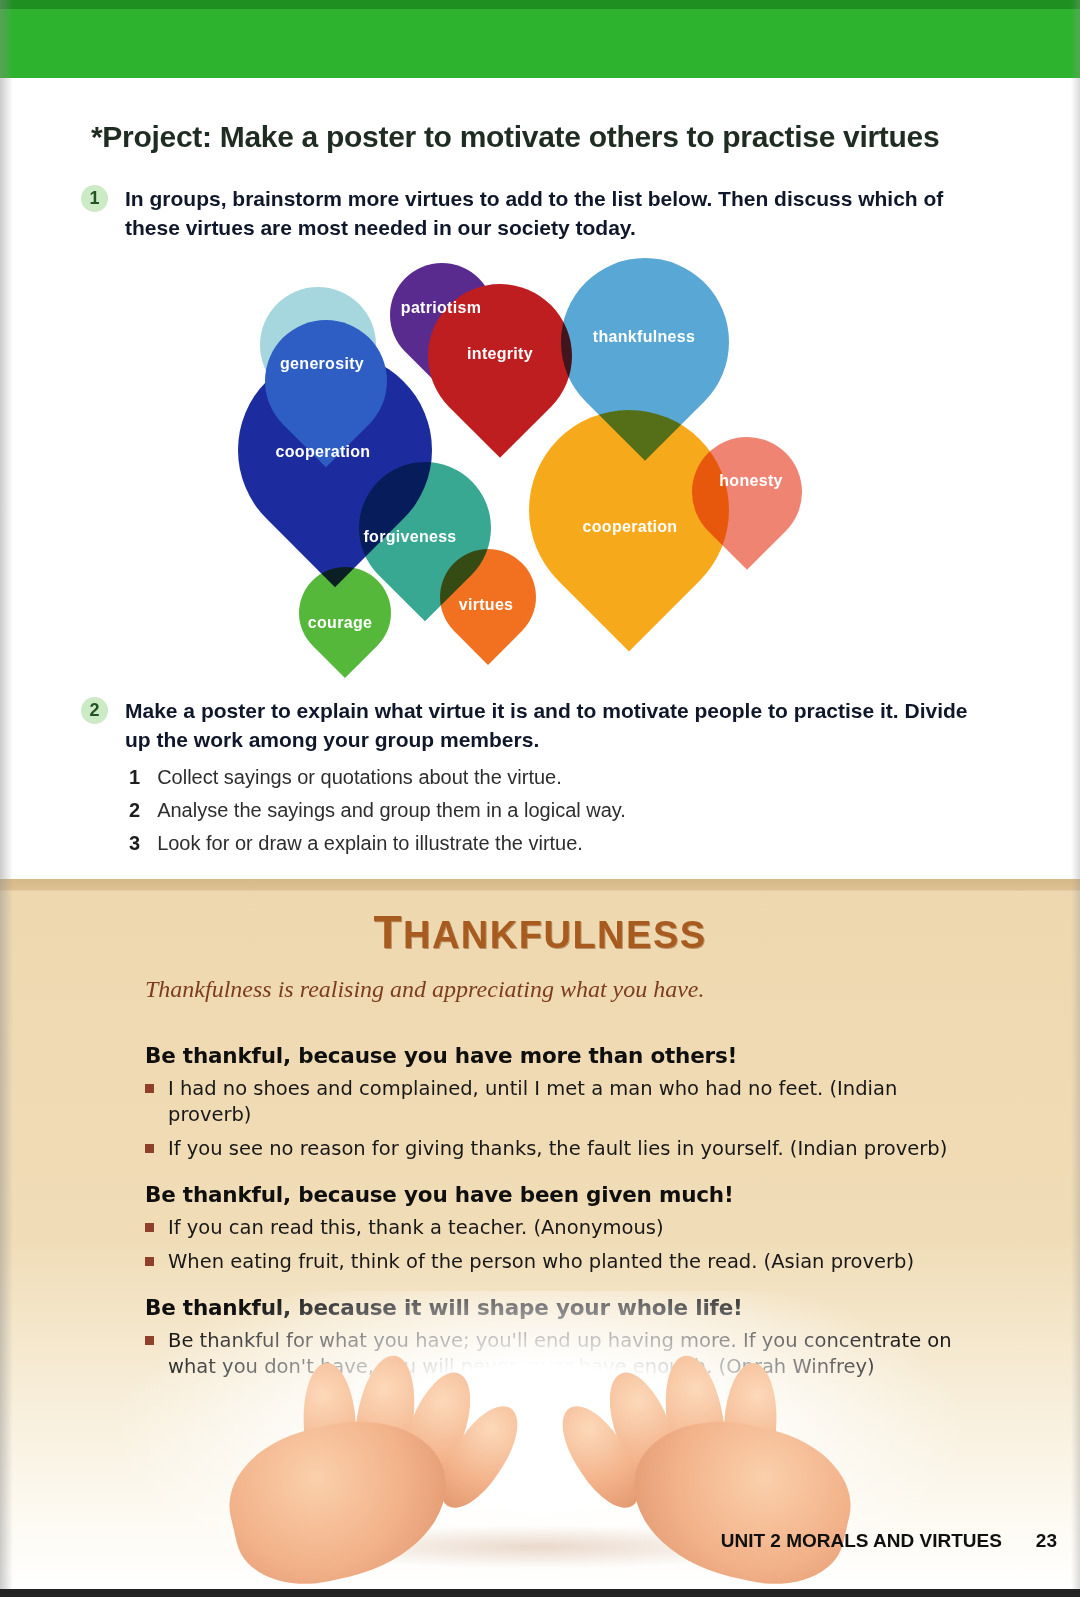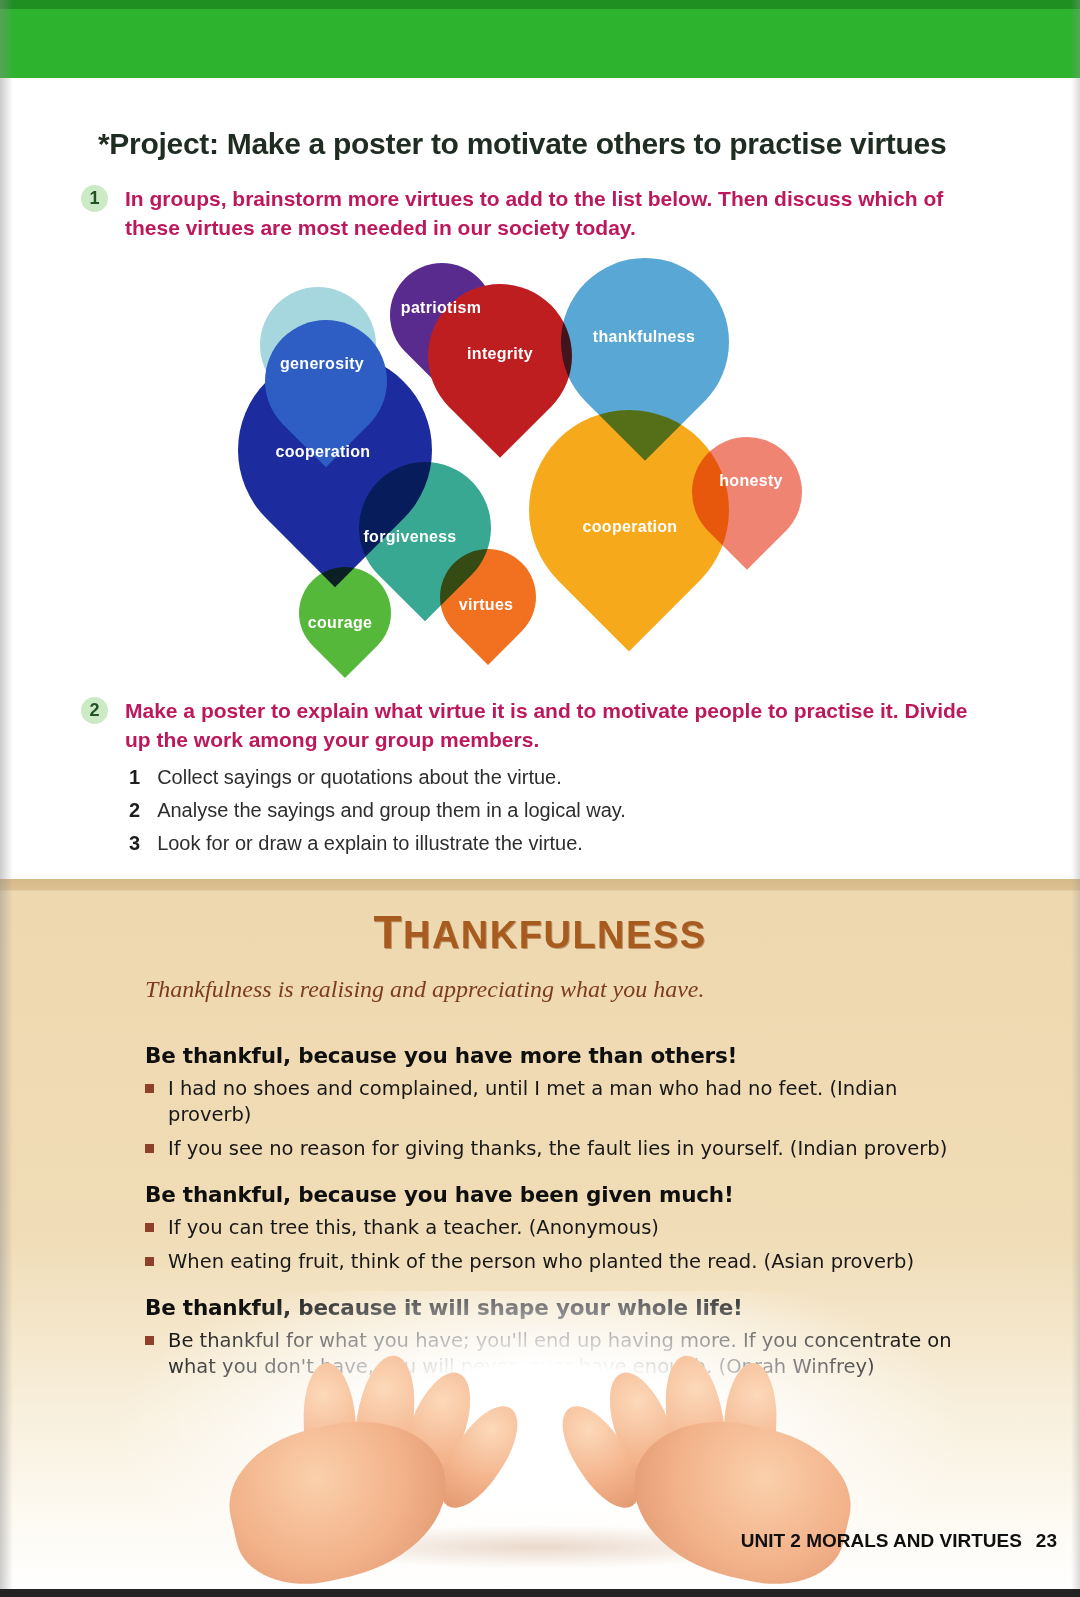--- a/index.html
+++ b/index.html
@@ -12,27 +12,27 @@
     background:linear-gradient(90deg,rgba(140,140,140,.45),rgba(140,140,140,0));z-index:60;}
   .edge-right{position:absolute;top:0;right:0;width:9px;height:100%;
     background:linear-gradient(270deg,rgba(150,150,150,.35),rgba(150,150,150,0));z-index:60;}
   .scan-bottom{position:absolute;bottom:0;left:0;width:100%;height:8px;background:#232323;z-index:61;}
 
   
   .topbar{position:absolute;top:0;left:0;width:100%;height:78px;
     background:linear-gradient(180deg,#1f8f22 0 9px,#2eb32f 9px 100%);}
 
   
-  .page-title{position:absolute;top:120px;left:91px;margin:7px;
+  .page-title{position:absolute;top:120px;left:91px;margin:0;
     font-size:30px;font-weight:700;color:#1e2c22;letter-spacing:-.3px;}
   .task{position:absolute;left:81px;display:flex;gap:17px;}
   .task .badge{flex:0 0 auto;width:27px;height:27px;border-radius:50%;
     background:#cdeac6;color:#235322;font-weight:700;font-size:18px;
     display:flex;align-items:center;justify-content:center;margin-top:1px;}
-  .task p{margin:0;width:845px;font-size:21px;line-height:29px;font-weight:700;color:#be185d;}
+  .task p{margin:0;width:845px;font-size:21px;line-height:29px;font-weight:700;color:#0f172a;}
   #task1{top:184px;}
   #task2{top:696px;}
   .steps{position:absolute;top:766px;left:129px;}
   .step{display:flex;gap:17px;margin-bottom:11px;font-size:20px;line-height:22px;color:#2d2d2d;}
   .step .snum{font-weight:700;color:#1e1e1e;}
 
   
   .diagram{position:absolute;top:250px;left:230px;width:625px;height:442px;isolation:isolate;}
   .balloon{position:absolute;border-radius:50% 50% 50% 0;transform:rotate(-45deg);}
   .mult{mix-blend-mode:multiply;}
@@ -69,21 +69,21 @@
     border-radius:48% 52% 58% 42%;transform:rotate(-13deg);
     background:radial-gradient(circle at 42% 32%,#fad0ab 0%,#f2b189 55%,#e29a72 88%);}
   .fg{position:absolute;border-radius:50%/46%;
     background:radial-gradient(circle at 40% 24%,#fcd9ba 0%,#f3b28a 58%,#e59c73 92%);}
   .f1{left:240px;top:52px;width:50px;height:116px;transform:rotate(33deg);}
   .f2{left:194px;top:22px;width:54px;height:132px;transform:rotate(21deg);}
   .f3{left:142px;top:8px;width:56px;height:142px;transform:rotate(9deg);}
   .f4{left:90px;top:16px;width:52px;height:132px;transform:rotate(-3deg);}
 
   
-  .footer{position:absolute;top:651px;right:23px;display:flex;gap:14px;align-items:baseline;
+  .footer{position:absolute;top:651px;right:23px;display:flex;gap:34px;align-items:baseline;
     font-size:19px;font-weight:700;color:#101010;}
 </style>
 </head>
 <body>
 
 <div class="topbar"></div>
 
 <h1 class="page-title">*Project: Make a poster to motivate others to practise virtues</h1>
 
 <div class="task" id="task1">
@@ -147,21 +147,21 @@
       <span>I had no shoes and complained, until I met a man who had no feet. (Indian proverb)</span>
     </div>
     <div class="qitem">
       <span class="sq"></span>
       <span>If you see no reason for giving thanks, the fault lies in yourself. (Indian proverb)</span>
     </div>
 
     <p class="qhead">Be thankful, because you have been given much!</p>
     <div class="qitem">
       <span class="sq"></span>
-      <span>If you can tree this, thank a teacher. (Anonymous)</span>
+      <span>If you can read this, thank a teacher. (Anonymous)</span>
     </div>
     <div class="qitem">
       <span class="sq"></span>
       <span>When eating fruit, think of the person who planted the read. (Asian proverb)</span>
     </div>
 
     <p class="qhead">Be thankful, because it will shape your whole life!</p>
     <div class="qitem">
       <span class="sq"></span>
       <span>Be thankful for what you have; you'll end up having more. If you concentrate on what you don't have, you will never, ever have enough. (Oprah Winfrey)</span>

